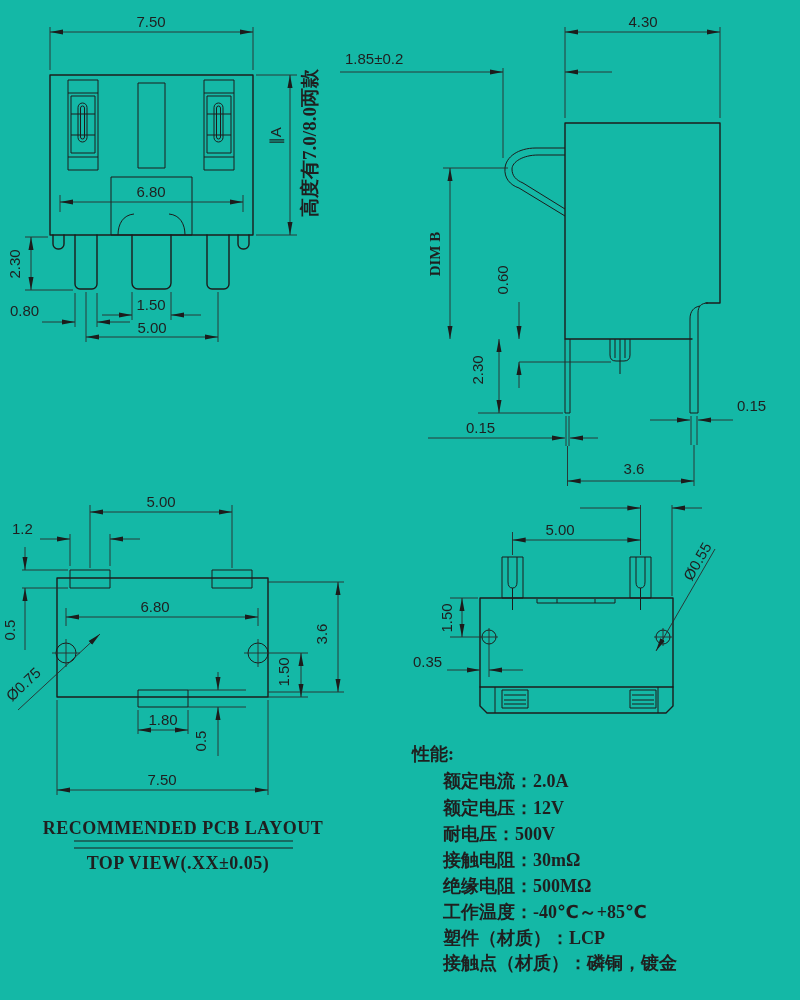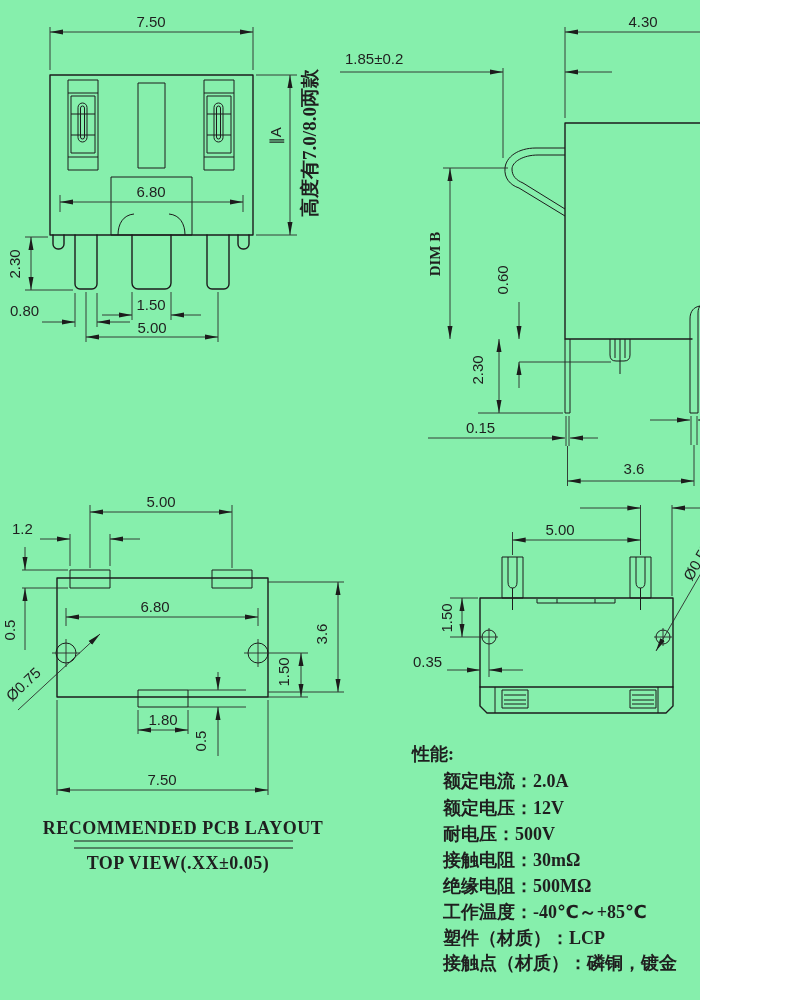--- a/index.html
+++ b/index.html
@@ -1,16 +1,16 @@
 <!DOCTYPE html>
 <html><head>
 <meta charset="utf-8">
 <style>
   html,body{margin:0;padding:0;background:#ffffff;}
-  #canvas{position:relative;width:700px;height:1000px;background:#86efac;overflow:hidden;
+  #canvas{position:relative;width:800px;height:1000px;background:#14b8a6;overflow:hidden;
           font-family:"Liberation Sans",sans-serif;}
   svg text{fill:#1f1f1f;}
   .d{font:15px "Liberation Sans",sans-serif;}
   .ttl{font:bold 18px "Liberation Serif",serif;letter-spacing:0.5px;}
   .cjk{font:bold 19px "Liberation Serif","DejaVu Sans",serif;}
   .spec{font:bold 18px "Liberation Serif","DejaVu Sans",serif;}
   .ol{stroke:#1c1c1c;stroke-width:1.4;fill:none;stroke-linejoin:round;stroke-linecap:round;}
   .il{stroke:#1c1c1c;stroke-width:1;fill:none;stroke-linejoin:round;}
   .dl{stroke:#2a2a2a;stroke-width:0.9;fill:none;}
 </style>

